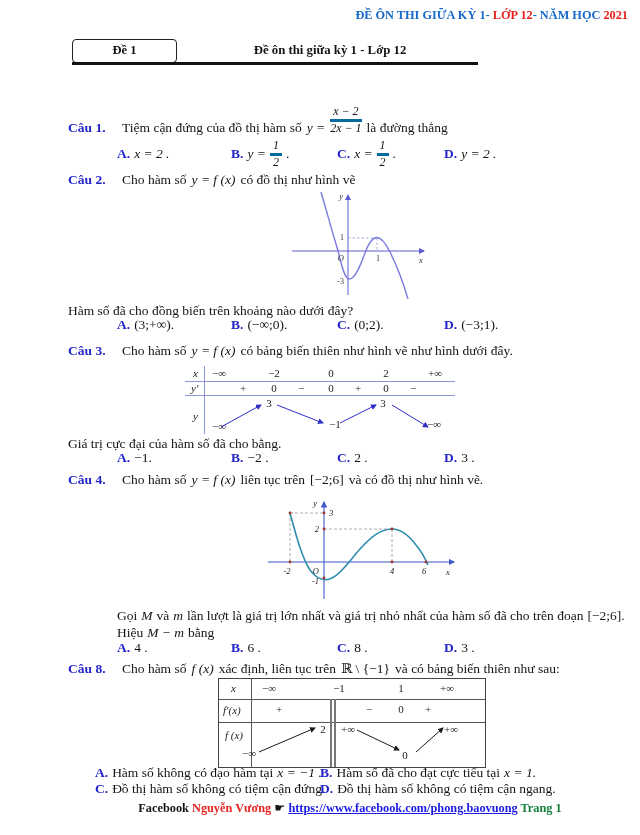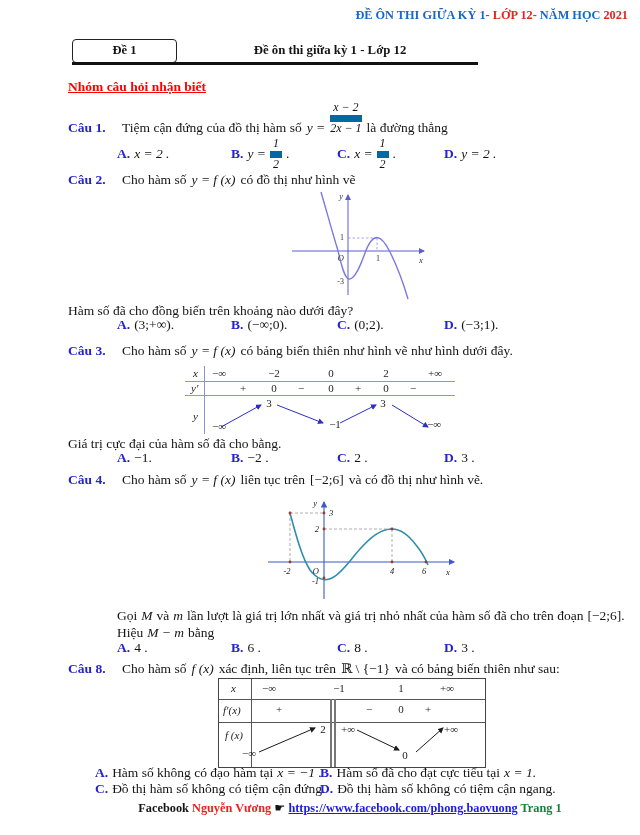--- a/index.html
+++ b/index.html
@@ -6,21 +6,21 @@
   .page{position:relative;width:640px;height:835px;background:#fff;overflow:hidden;
         font-family:"Liberation Serif","DejaVu Serif",serif;color:#141414;font-size:13.5px;}
   .abs{position:absolute;}
   .row{display:flex;align-items:center;gap:5px;white-space:nowrap;}
   .qlabel{display:inline-block;width:49px;color:#2424cb;font-weight:bold;}
   .letter{color:#2424cb;font-weight:bold;}
   .math{font-style:italic;}
   .opt{position:absolute;display:flex;align-items:center;gap:4px;white-space:nowrap;}
   .frac{display:inline-flex;flex-direction:column;align-items:center;font-style:italic;
         font-size:12px;line-height:1.15;}
-  .frac .num{border-bottom:7px solid #0369a1;padding:0 3px;}
+  .frac .num{border-bottom:3px solid #0369a1;padding:0 3px;}
   .hdr{font-weight:bold;font-size:12.3px;text-align:right;white-space:nowrap;}
   .hdr-blue{color:#1668c9}.hdr-red{color:#e8231f}
   .exam-box{border:1.6px solid #222;border-radius:4px;text-align:center;font-weight:bold;
             font-size:12.5px;line-height:21px;background:#fff;}
   .exam-title{font-weight:bold;font-size:12.8px;text-align:center;}
   .thick-line{background:#111;}
   .section{color:#ff0000;font-weight:bold;text-decoration:underline;font-size:13.5px;}
   .vtab{font-size:11px;color:#1c1c1c;}
   .t1line{position:absolute;background:#8c95d8;}
   .t2line{position:absolute;background:#555;}
@@ -37,21 +37,20 @@
 <div class="page">
 
   <div class="abs hdr" style="top:8px;left:0;width:628px;">
     <span class="hdr-blue">ĐỀ ÔN THI GIỮA KỲ 1- </span><span class="hdr-red">LỚP 12</span><span class="hdr-blue">- NĂM HỌC </span><span class="hdr-red">2021</span>
   </div>
 
   <div class="abs exam-box" style="left:72px;top:39px;width:103px;height:22px;">Đề 1</div>
   <div class="abs exam-title" style="left:185px;top:43px;width:290px;">Đề ôn thi giữa kỳ 1 - Lớp 12</div>
   <div class="abs thick-line" style="left:72px;top:62px;width:406px;height:3px;"></div>
 
-  <div class="abs section" style="left:68px;top:79px;">Nhóm câu hỏi nhận biết</div>
 
   <div class="abs row" style="left:68px;top:102px;height:34px;align-items:flex-end;">
     <span class="qlabel">Câu 1.</span>
     <span>Tiệm cận đứng của đồ thị hàm số</span>
     <span class="math">y =</span>
     <span class="frac">
       <span class="num">x − 2</span>
       <span>2x − 1</span>
     </span>
     <span>là đường thẳng</span>

